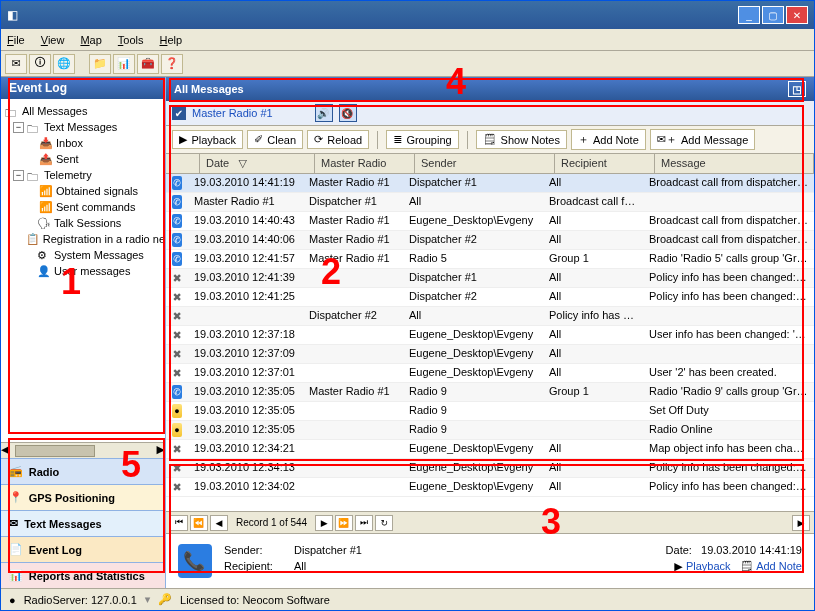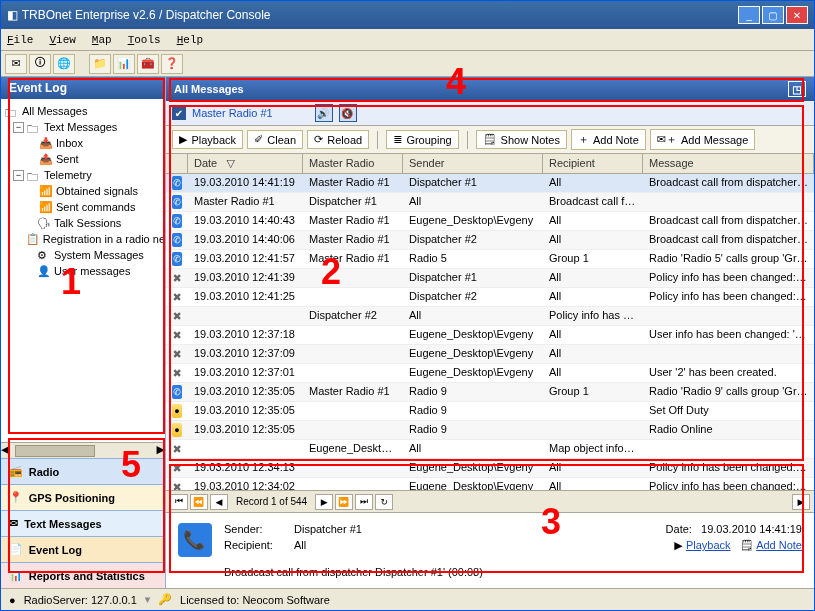--- a/index.html
+++ b/index.html
@@ -2,21 +2,21 @@
 <html><head>
 <meta charset="utf-8">
 <style>
   * { box-sizing: border-box; }
   body { margin: 0; font-family: Tahoma, sans-serif; font-size: 11px; background: #ece9d8; }
   .window { width: 815px; height: 611px; border: 1px solid #0054e3; background: #fff; display: flex; flex-direction: column; position: relative; }
   .titlebar { height: 28px; background: linear-gradient(#3a6ea5,#2b5797); color: #fff; display: flex; align-items: center; padding: 0 6px; font-size: 12px; }
   .titlebar .spacer { flex: 1; }
   .win-btn { width: 22px; height: 18px; border: 1px solid #fff; margin-left: 2px; display: inline-flex; align-items: center; justify-content: center; font-size: 10px; background: #4f8fe3; }
   .win-btn.close { background: #e04343; }
-  .menubar { height: 22px; background: #ece9d8; padding: 2px 6px; display: flex; gap: 16px; align-items: center; border-bottom: 1px solid #aca899; font-family: Liberation Mono, monospace; }
+  .menubar { height: 22px; background: #ece9d8; padding: 2px 6px; display: flex; gap: 16px; align-items: center; border-bottom: 1px solid #aca899; }
   .menubar span u { text-decoration: underline; }
   .toolbar-top { height: 26px; background: #ece9d8; border-bottom: 1px solid #aca899; display: flex; align-items: center; gap: 2px; padding: 0 4px; }
   .tbtn { width: 22px; height: 20px; border: 1px solid #c0b890; display: inline-flex; align-items: center; justify-content: center; font-size: 11px; background: #f5f2e7; }
   .main { flex: 1; display: flex; min-height: 0; }
   .left { width: 165px; display: flex; flex-direction: column; border-right: 1px solid #8db2e3; }
   .panel-header { background: linear-gradient(#4a7ac9,#2b5797); color: #fff; font-weight: bold; padding: 4px 8px; font-size: 12px; }
   .tree { flex: 1; overflow: auto; background: #fff; padding: 4px 0; position: relative; }
   .tree-item { padding: 2px 4px; white-space: nowrap; display: flex; align-items: center; gap: 3px; }
   .tree-item .exp { width: 11px; height: 11px; border: 1px solid #919191; display: inline-flex; align-items: center; justify-content: center; font-size: 9px; line-height: 1; }
   .tree-item .noexp { width: 11px; display: inline-block; }
@@ -29,21 +29,21 @@
   .nav-Text { background: #e3f0fb; }
   .nav-Event { background: #fbe9c4; }
   .nav-Reports { background: #f9e2e2; }
   .right { flex: 1; display: flex; flex-direction: column; min-width: 0; }
   .right-header { background: linear-gradient(#4a7ac9,#2b5797); color: #fff; font-weight: bold; padding: 4px 8px; display: flex; align-items: center; }
   .radio-sel { background: #e8eef9; padding: 3px 6px; display: flex; align-items: center; gap: 6px; }
   .radio-sel .chk { display: inline-flex; width: 14px; height: 14px; border: 1px solid #2b5797; align-items: center; justify-content: center; background: #2b5797; color: #fff; font-size: 10px; }
   .radio-sel .soundbtn { width: 18px; height: 18px; border: 1px solid #2b5797; display: inline-flex; align-items: center; justify-content: center; background: #cfe0f7; font-size: 10px; }
   .action-bar { background: #f5f2e7; border-top: 1px solid #aca899; border-bottom: 1px solid #aca899; padding: 3px 6px; display: flex; align-items: center; gap: 4px; }
   .action-bar .ab { border: 1px solid #c0b890; background: #fff; padding: 2px 6px; display: inline-flex; align-items: center; gap: 4px; }
-  .grid-header { display: grid; grid-template-columns: 22px 115px 100px 140px 100px 1fr; background: #ece9d8; border-bottom: 1px solid #aca899; }
+  .grid-header { display: grid; grid-template-columns: 22px 115px 100px 140px 100px 1fr; background: #ece9d8; border-bottom: 1px solid #aca899; padding-left: 12px; }
   .grid-header div { padding: 3px 6px; border-right: 1px solid #aca899; font-weight: normal; color: #333; white-space: nowrap; overflow: hidden; }
   .rows { flex: 1; overflow: auto; background: #fff; min-height: 0; }
   .row { display: grid; grid-template-columns: 22px 115px 100px 140px 100px 1fr; border-bottom: 1px solid #eee; }
   .row:nth-child(even) { background: #f7f7f7; }
   .row.sel { background: #dbe7f7; }
   .row div { padding: 2px 6px; white-space: nowrap; overflow: hidden; text-overflow: ellipsis; }
   .row .ic { display: flex; align-items: center; justify-content: center; }
   .ic-blue { width: 14px; height: 14px; background: #2b7de1; border-radius: 2px; display: inline-flex; align-items: center; justify-content: center; color: #fff; font-size: 9px; }
   .ic-grey { width: 14px; height: 14px; display: inline-flex; align-items: center; justify-content: center; color: #666; font-size: 11px; }
   .ic-ylw { width: 14px; height: 14px; background: linear-gradient(#ffe27a,#f5c330); border-radius: 2px; display: inline-flex; align-items: center; justify-content: center; font-size: 9px; }
@@ -72,21 +72,20 @@
   <div class="red-box" style="left:168px; top:104px; width:635px; height:356px;"></div>
   <div class="red-box" style="left:168px; top:463px; width:635px; height:109px;"></div>
   <div class="overlay-num" style="left:60px; top:260px;">1</div>
   <div class="overlay-num" style="left:320px; top:250px;">2</div>
   <div class="overlay-num" style="left:540px; top:500px;">3</div>
   <div class="overlay-num" style="left:445px; top:60px;">4</div>
   <div class="overlay-num" style="left:120px; top:443px;">5</div>
 
   <div class="titlebar">
     <span>◧</span>&nbsp;
-    <span>TRBOnet Enterprise v2.6 / Dispatcher Console</span>
     <span class="spacer"></span>
     <span class="win-btn">_</span>
     <span class="win-btn">▢</span>
     <span class="win-btn close">✕</span>
   </div>
 
   <div class="menubar">
     <span><u>F</u>ile</span>
     <span><u>V</u>iew</span>
     <span><u>M</u>ap</span>
@@ -355,20 +354,21 @@
             <div>19.03.2010 12:35:05</div>
             <div></div>
             <div>Radio 9</div>
             <div></div>
             <div>Radio Online</div>
           </div>
           <div class="row">
             <div class="ic">
               <span class="ic-grey">✖</span>
             </div>
+            <div>19.03.2010 12:34:21</div>
             <div></div>
             <div>Eugene_Desktop\Evgeny</div>
             <div>All</div>
             <div>Map object info has been changed: 'Map Reg...</div>
           </div>
           <div class="row">
             <div class="ic">
               <span class="ic-grey">✖</span>
             </div>
             <div>19.03.2010 12:34:13</div>
@@ -411,21 +411,20 @@
               <span>All</span>
             </div>
             <div class="right-meta">
               <div><span>Date:</span>&nbsp;&nbsp;&nbsp;<span>19.03.2010 14:41:19</span></div>
               <div style="margin-top:4px">
                 <span>▶</span> <a href="#">Playback</a>
                 &nbsp; <span>🗒</span> <a href="#">Add Note</a>
               </div>
             </div>
           </div>
-          <div style="margin-top:14px">Broadcast call from dispatcher Dispatcher #1' (00:08)</div>
         </div>
       </div>
     </div>
   </div>
 
   <div class="statusbar">
     <span>●</span>
     <span>RadioServer: 127.0.0.1</span>
     <span style="color:#888">▾</span>
     <span>🔑</span>

